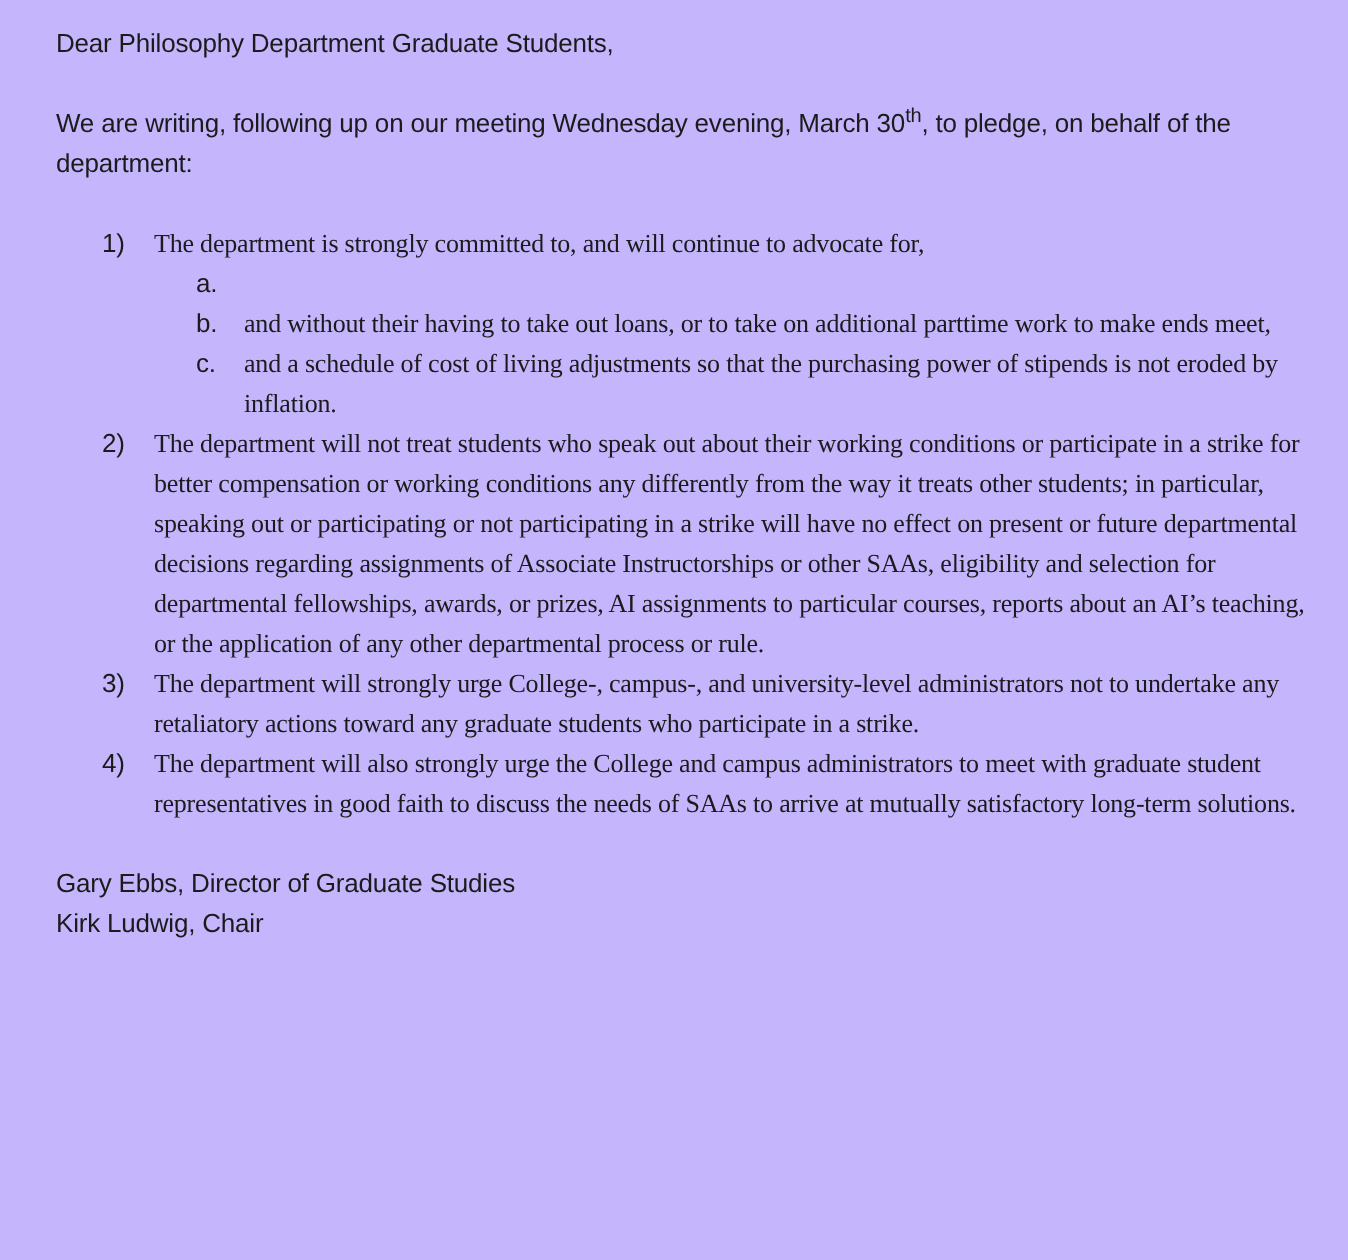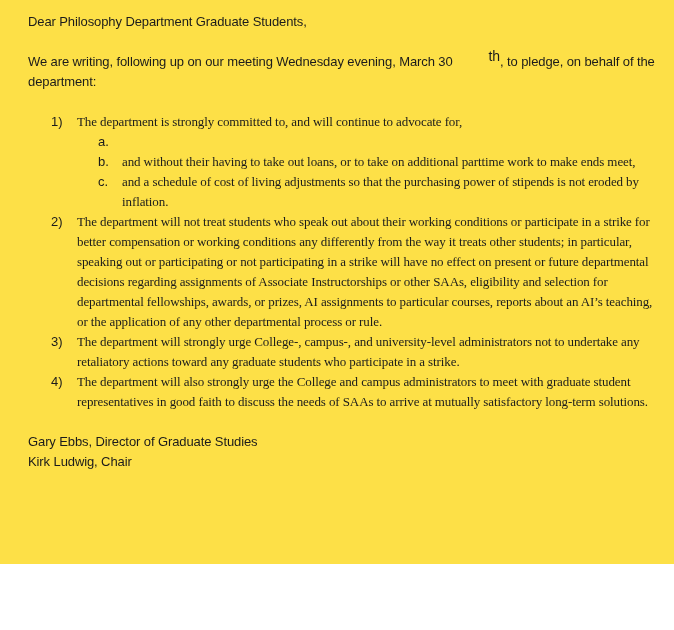--- a/index.html
+++ b/index.html
@@ -14,23 +14,23 @@
     box-sizing: border-box;
     font-family: "Liberation Sans", sans-serif;
     font-size: 13px;
     line-height: 20px;
     letter-spacing: -0.1px;
     color: #1b1b1b;
   }
   .page {
     box-sizing: border-box;
     width: 674px;
-    height: 564px;
+    height: 630px;
     padding: 12px 18px 0 28px;
-    background: #fde047;
+    background: #c4b5fd;
   }
   .para {
     margin: 0 0 20px 0;
   }
   .pledge-list {
     margin: 0 0 20px 0;
   }
   .li {
     display: flex;
     align-items: flex-start;
@@ -41,26 +41,25 @@
   }
   .li.l1 { padding-left: 23px; }
   .li.l1 .marker { width: 26px; }
   .li.l2 { padding-left: 70px; }
   .li.l2 .marker { width: 24px; }
   .li .text {
     flex: 1 1 auto;
     font-family: Liberation Serif, serif;
   }
   sup.ordinal {
-    font-size: 14px;
+    font-size: 10px;
     line-height: 0;
     vertical-align: baseline;
     position: relative;
     top: -5px;
-    margin-left: 36px;
   }
   .signature p {
     margin: 0;
   }
 </style>
 </head>
 <body>
 
 <div class="page">
 

